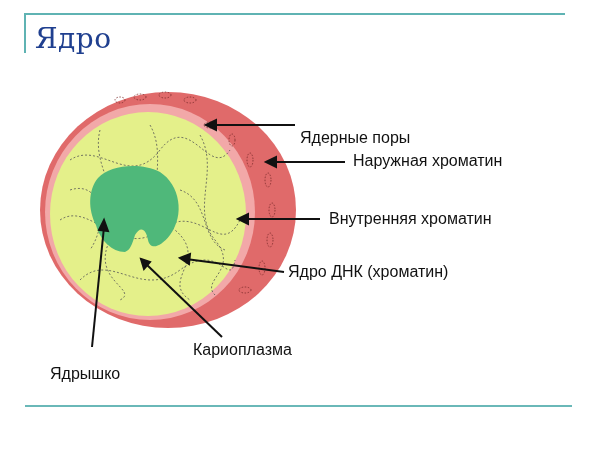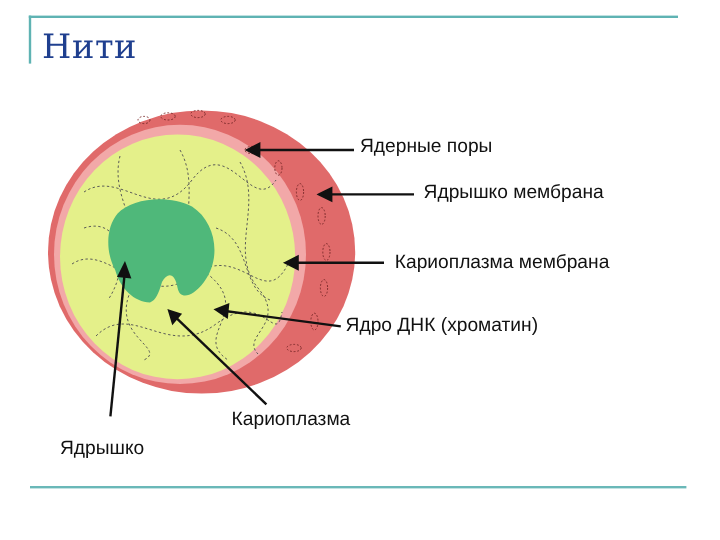--- a/index.html
+++ b/index.html
@@ -9,21 +9,21 @@
   .bottom-rule{position:absolute;left:25px;top:405px;width:547px;height:2px;background:#6ab8b8;}
   .title{position:absolute;left:35px;top:22px;font-family:"DejaVu Serif",serif;font-size:28px;color:#1f3f8f;letter-spacing:0.5px;}
   svg.diagram{position:absolute;left:0;top:0;}
   .lbl{position:absolute;font-size:16px;color:#111;white-space:nowrap;}
 </style>
 </head>
 <body>
 
 <div class="top-rule"></div>
 <div class="left-rule"></div>
-<div class="title">Нити</div>
+<div class="title">Ядро</div>
 
 <svg class="diagram" width="600" height="450">
 
   <ellipse cx="168" cy="210" rx="128" ry="118" fill="#e06a6a"></ellipse>
 
   <ellipse cx="150" cy="212" rx="105" ry="108" fill="#f2a8a8"></ellipse>
 
   <ellipse cx="148" cy="214" rx="98" ry="102" fill="#e4f08a"></ellipse>
 
   <g fill="none" stroke="#555" stroke-width="0.8" stroke-dasharray="2,2">
@@ -63,20 +63,20 @@
       <polygon points="238,219 248,214 248,224"></polygon>
     <line x1="284" y1="272" x2="186" y2="259"></line>
       <polygon points="180,258 190,254 189,264"></polygon>
     <line x1="222" y1="337" x2="146" y2="264"></line>
       <polygon points="141,259 150,262 144,269"></polygon>
     <line x1="92" y1="347" x2="104" y2="227"></line>
       <polygon points="104,220 108,231 99,230"></polygon>
   </g>
 </svg>
 
-<div class="lbl" style="left:300px;top:114px;">Ядерные поры</div>
-<div class="lbl" style="left:353px;top:152px;">Ядрышко мембрана</div>
-<div class="lbl" style="left:329px;top:210px;">Кариоплазма мембрана</div>
+<div class="lbl" style="left:300px;top:129px;">Ядерные поры</div>
+<div class="lbl" style="left:353px;top:152px;">Наружная хроматин</div>
+<div class="lbl" style="left:329px;top:210px;">Внутренняя хроматин</div>
 <div class="lbl" style="left:288px;top:263px;">Ядро ДНК (хроматин)</div>
 <div class="lbl" style="left:193px;top:341px;">Кариоплазма</div>
 <div class="lbl" style="left:50px;top:349px;margin-top:16px;">Ядрышко</div>
 
 <div class="bottom-rule"></div>
 
 </body></html>

